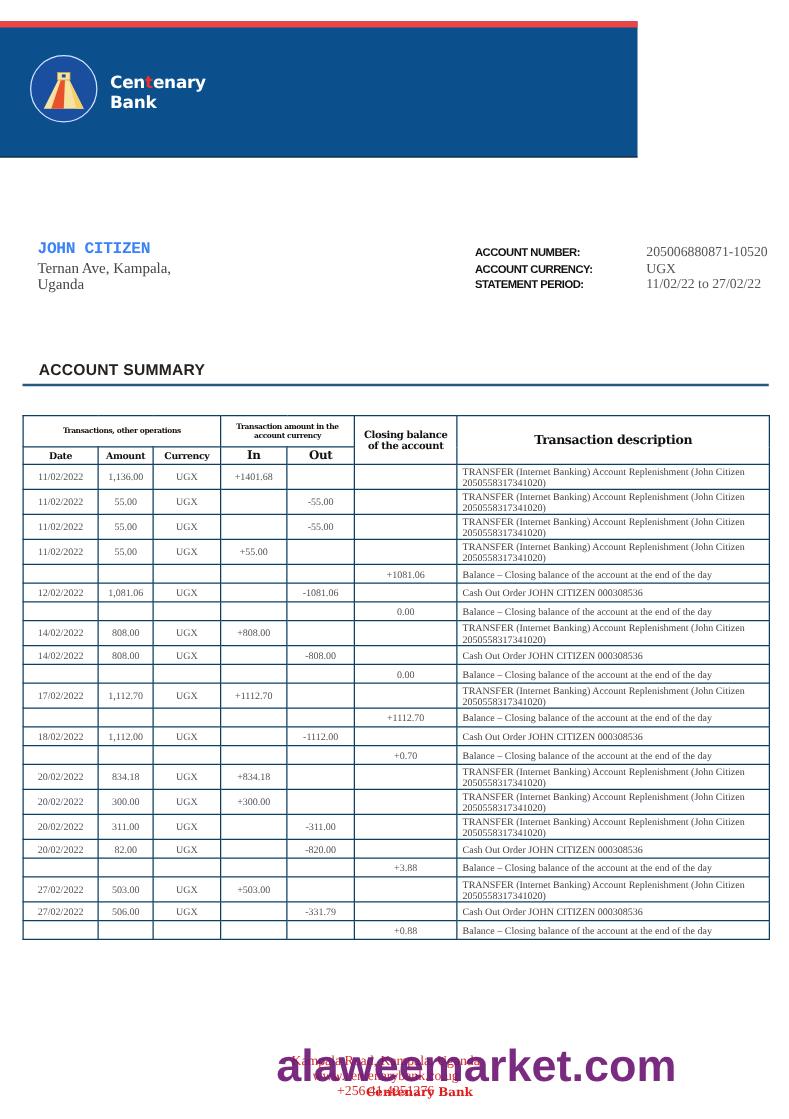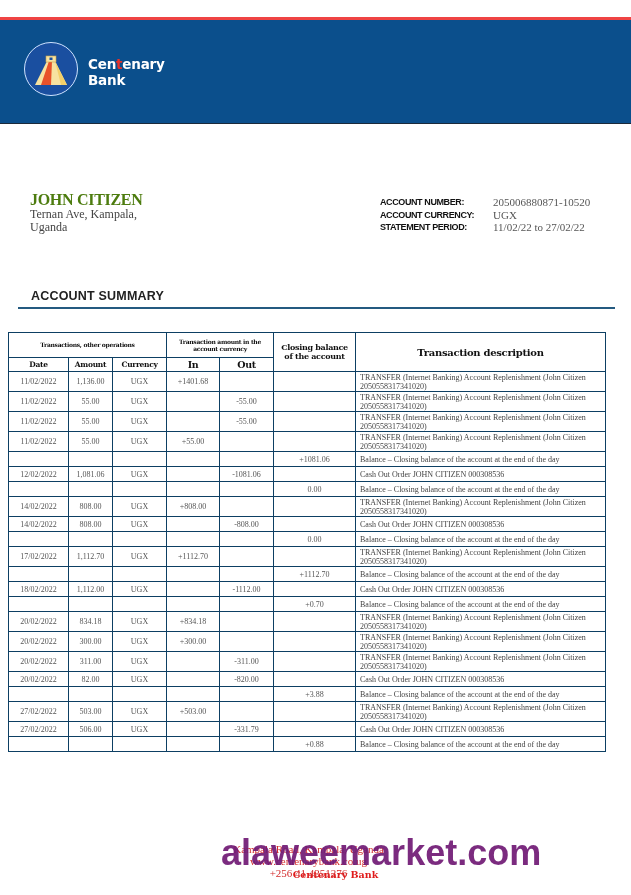--- a/index.html
+++ b/index.html
@@ -1,34 +1,34 @@
 <!DOCTYPE html>
 <html><head>
 <meta charset="utf-8">
 <style>
   html, body { margin:0; padding:0; background:#ffffff; }
   body { width:631px; height:895px; position:relative; overflow:hidden; font-family:"DejaVu Serif", serif; color:#333; }
-  .header-band { position:absolute; left:0; top:17px; width:631px; height:103px; background:#0b4f8c; border-top:3px solid #ef4444; border-bottom:1px solid #1b2a3a; }
+  .header-band { position:absolute; left:0; top:17px; width:510px; height:103px; background:#0b4f8c; border-top:5px solid #ef4444; border-bottom:1px solid #1b2a3a; }
   .logo { position:absolute; left:24px; top:22px; width:54px; height:54px; border-radius:50%; background:#1a4fa0; border:1.5px solid #cfe3ff; box-sizing:border-box; overflow:hidden; }
   .logo svg { position:absolute; left:0; top:0; }
   .brand { position:absolute; left:88px; top:36px; color:#ffffff; font-family:"DejaVu Sans", sans-serif; font-weight:bold; font-size:13.5px; line-height:16px; letter-spacing:-0.2px; }
   .brand .t { color:#e8322a; }
 
-  .cust-name { position:absolute; left:30px; top:191px; font-family:Liberation Serif, serif; font-weight:bold; font-size:16px; color:#4d7c0f; letter-spacing:-0.3px; }
+  .cust-name { position:absolute; left:30px; top:191px; font-family:Liberation Mono, monospace; font-weight:bold; font-size:13px; color:#3b82f6; letter-spacing:-0.3px; }
   .cust-addr { position:absolute; left:30px; top:208px; font-size:10.5px; line-height:13px; color:#444; font-family:"Liberation Serif", serif; font-size:12px; }
 
   .acct { position:absolute; left:380px; top:196px; font-size:10px; line-height:12.5px; }
   .acct .row { display:flex; }
   .acct .lbl { width:113px; font-weight:bold; color:#111; font-family:Liberation Sans, sans-serif; font-size:9px; letter-spacing:-0.4px; }
-  .acct .val { color:#555; font-family:"Liberation Serif", serif; font-size:11px; }
+  .acct .val { color:#555; font-family:"Liberation Serif", serif; font-size:11px;margin-left:24px; }
 
   .summary-title { position:absolute; left:31px; top:289px; font-family:"Liberation Sans", sans-serif; font-weight:bold; font-size:12.5px; color:#222; letter-spacing:0.2px; }
   .summary-line { position:absolute; left:18px; top:307px; width:597px; height:2px; background:#245a80; }
 
-  table.stmt { position:absolute; left:8px; top:332px; width:597px; border-collapse:collapse; table-layout:fixed; }
+  table.stmt { position:absolute; left:18px; top:332px; width:597px; border-collapse:collapse; table-layout:fixed; }
   table.stmt td, table.stmt th { border:1.5px solid #0d3f63; padding:0 2px; overflow:hidden; }
   table.stmt th { font-family:"DejaVu Serif", serif; font-weight:bold; color:#111; text-align:center; }
   th.grp { font-size:6px; height:24px; line-height:7.5px; letter-spacing:-0.3px; }
   th.big { font-size:8px; line-height:9px; letter-spacing:-0.3px; }
   th.desc { font-size:10px; letter-spacing:-0.3px; }
   th.sub { font-size:7.5px; height:13px; letter-spacing:-0.3px;margin-left:10px; }
   th.sub.lg { font-size:9.5px; }
   table.stmt td { font-family:"Liberation Serif", serif; font-size:8px; color:#555; text-align:center; height:14px; line-height:9px; }
   table.stmt td.d { text-align:left; padding-left:4px; color:#444; font-size:8px; line-height:9px; }
   table.stmt tr.tall td { height:19px; }

